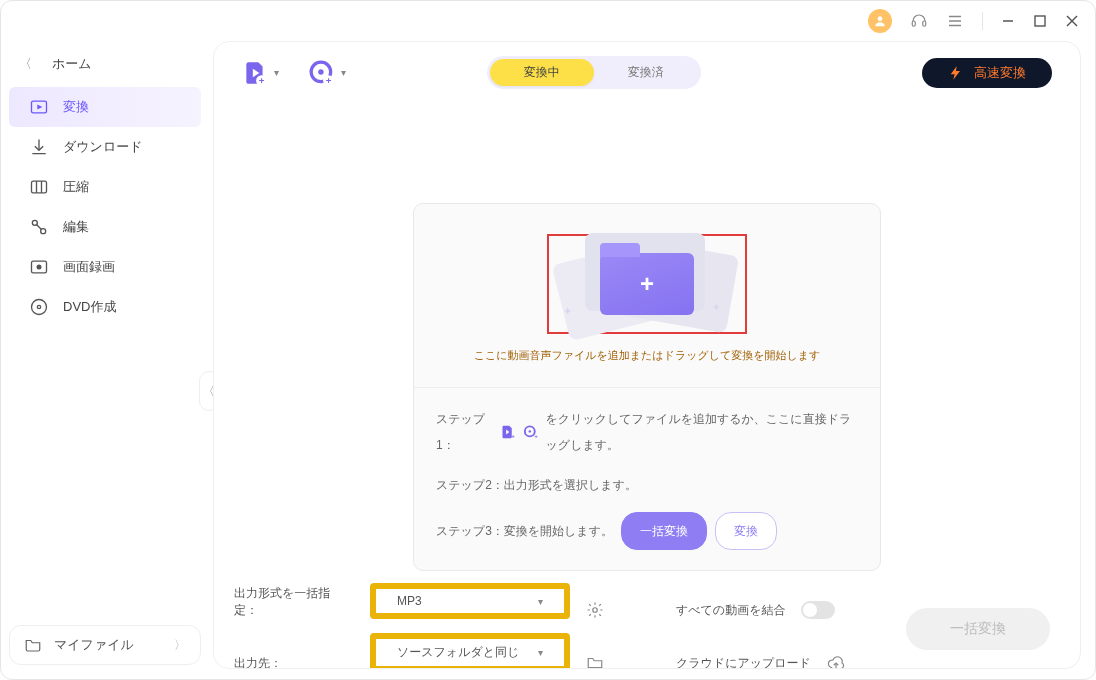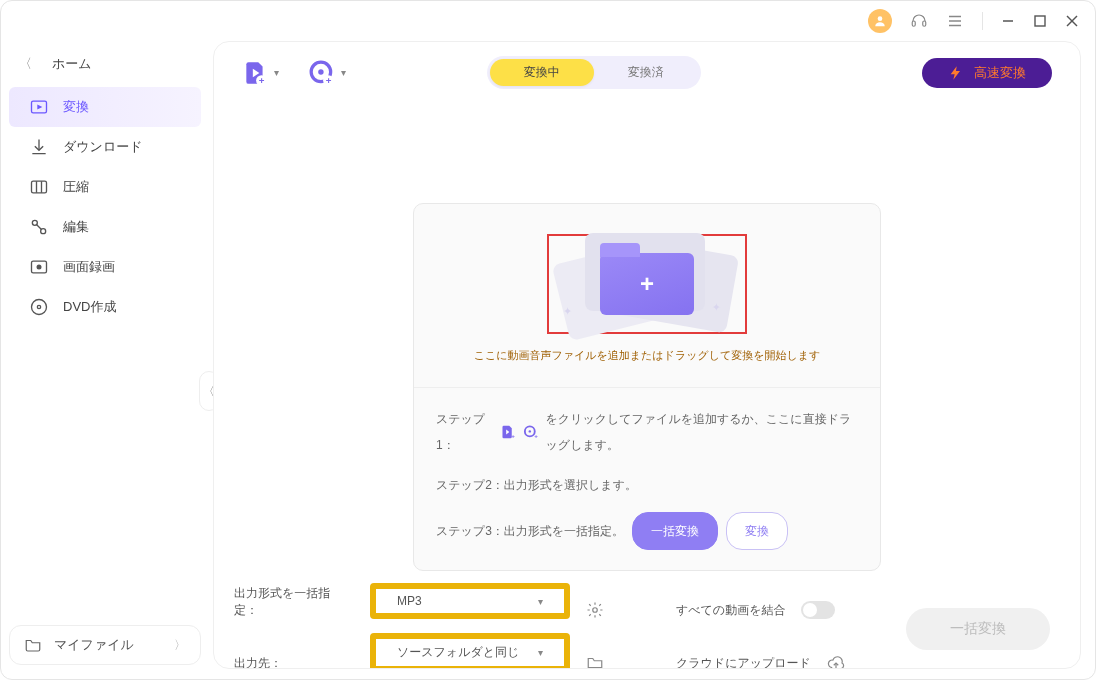--- a/index.html
+++ b/index.html
@@ -24,21 +24,21 @@
 .collapse-btn { position: absolute; right: -10px; top: 330px; width: 20px; height: 40px; background: #fff; border: 1px solid #eee; border-radius: 10px; display:flex; align-items:center; justify-content:center; color:#888; font-size:11px;}
 
 .main { flex: 1; padding: 0 14px 10px 4px; display:flex; flex-direction:column;}
 .panel { flex:1; background: #fff; border: 1px solid #efefef; border-radius: 16px; display:flex; flex-direction:column; position:relative; overflow:hidden;}
 .toolbar { display:flex; align-items:center; padding: 14px 28px; }
 .tool-btn { display:flex; align-items:center; gap:6px; margin-right: 30px; cursor:pointer; }
 .tool-btn .drop { color:#888; font-size:10px; }
 .tabs { margin: 0 auto; background:#f0eefc; border-radius: 20px; padding:3px; display:flex; }
 .tab { padding: 5px 34px; font-size: 12px; color:#777; border-radius:18px; cursor:pointer;}
 .tab.active { background:#fde047; color:#444; box-shadow: 0 1px 3px rgba(0,0,0,.06);}
-.fast-btn { margin-left:auto; background:#4c1d95; color:#ff7a2d; padding:6px 26px; border-radius:18px; font-size:13px; display:flex; align-items:center; gap:10px; cursor:pointer;}
+.fast-btn { margin-left:auto; background:#0f172a; color:#ff7a2d; padding:6px 26px; border-radius:18px; font-size:13px; display:flex; align-items:center; gap:10px; cursor:pointer;}
 .fast-btn svg { width:16px; height:16px;}
 
 .dropzone { margin: 100px auto 0 auto; width: 468px; border:1px solid #e8e8e8; border-radius:10px; background:#fafafa; }
 .dz-top { padding: 30px 20px 24px 20px; text-align:center;}
 .dz-illus { width: 200px; height: 100px; margin: 0 auto 14px auto; border: 2px solid #e23b3b; position:relative; display:flex; align-items:center; justify-content:center;}
 .dz-back { position:absolute; width:120px; height:78px; border-radius:8px; }
 .dz-back.b1 { background:#ecebf4; transform: rotate(-14deg) translate(-28px, -2px);}
 .dz-back.b2 { background:#e6e5f0; transform: rotate(10deg) translate(26px, -4px);}
 .dz-back.b3 { background:#e2e1ee; transform: translate(-2px,-12px);}
 .dz-folder { position:relative; width: 94px; height: 62px; background: linear-gradient(160deg,#9b89f7,#8572f0); border-radius: 6px; display:flex; align-items:center; justify-content:center;}
@@ -249,21 +249,21 @@
               </svg>
             <svg class="sm-ico" viewBox="0 0 24 24">
                 <circle cx="11" cy="11" r="8" fill="none" stroke="#7a66ec" stroke-width="3"></circle>
                 <circle cx="11" cy="11" r="2" fill="#7a66ec"></circle>
                 <text x="18" y="22" font-size="10" font-weight="bold" fill="#7a66ec">+</text>
               </svg>
             <span> をクリックしてファイルを追加するか、ここに直接ドラッグします。</span>
           </div>
           <div class="dz-row">ステップ2：出力形式を選択します。</div>
           <div class="dz-row">
-            <span>ステップ3：出力形式を一括指定。</span>
+            <span>ステップ3：変換を開始します。</span>
             <span class="btn-pill primary">一括変換</span>
             <span class="btn-pill secondary">変換</span>
           </div>
         </div>
       </div>
 
       <div class="footer" style="margin-top:auto;">
         <div class="f-row">
           <span class="f-label">出力形式を一括指定：</span>
           <div class="f-select">

